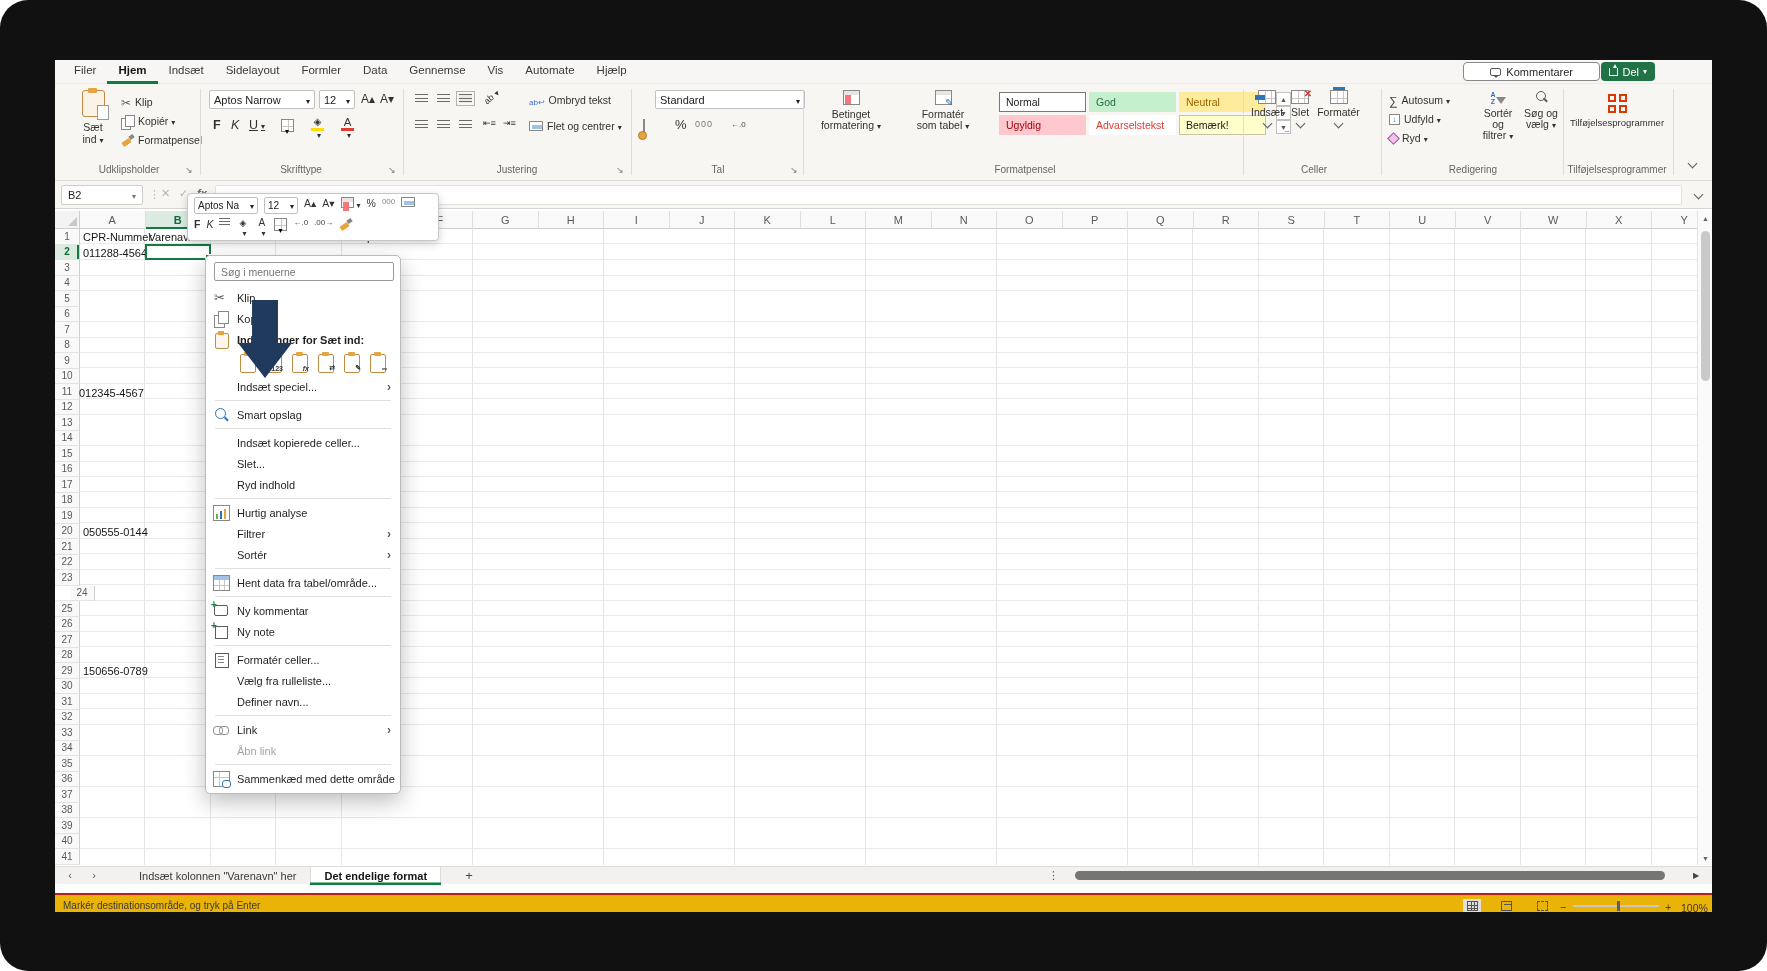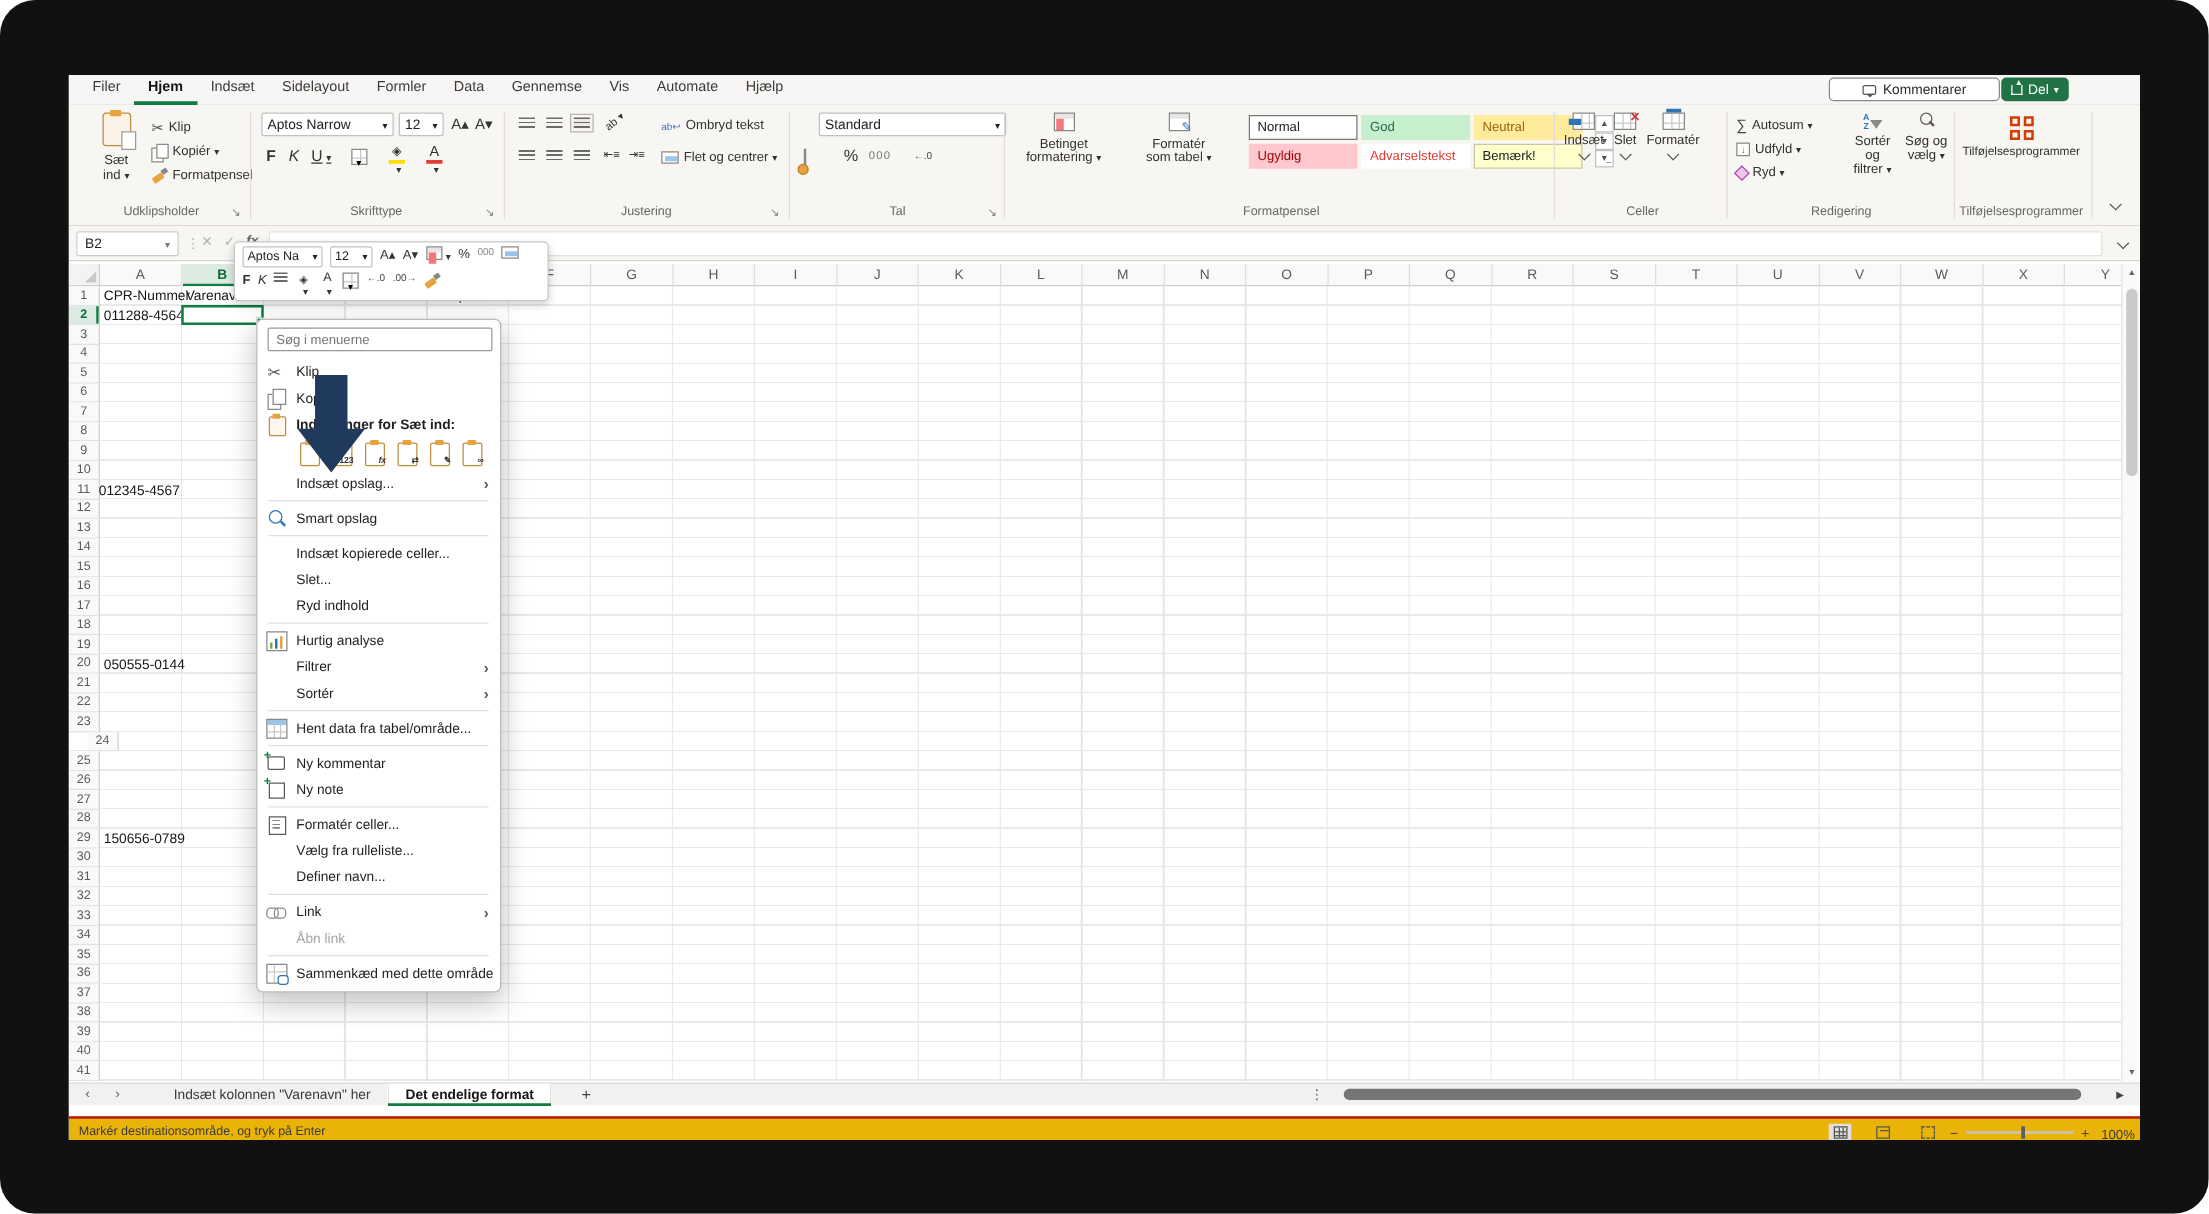--- a/index.html
+++ b/index.html
@@ -592,21 +592,21 @@
             </div>
             <div class="po">
               <div class="po-badge">✎</div>
             </div>
             <div class="po">
               <div class="po-badge">∞</div>
             </div>
           </div>
           <div class="cm-item">
             <div class="cm-ic"></div>
-            <div class="cm-label">Indsæt opslag...</div>
+            <div class="cm-label">Indsæt speciel...</div>
             <div class="cm-sub"></div>
           </div>
           <div class="cm-sep"></div>
           <div class="cm-item">
             <div class="cm-ic ci-search"></div>
             <div class="cm-label">Smart opslag</div>
           </div>
           <div class="cm-sep"></div>
           <div class="cm-item">
             <div class="cm-ic"></div>

